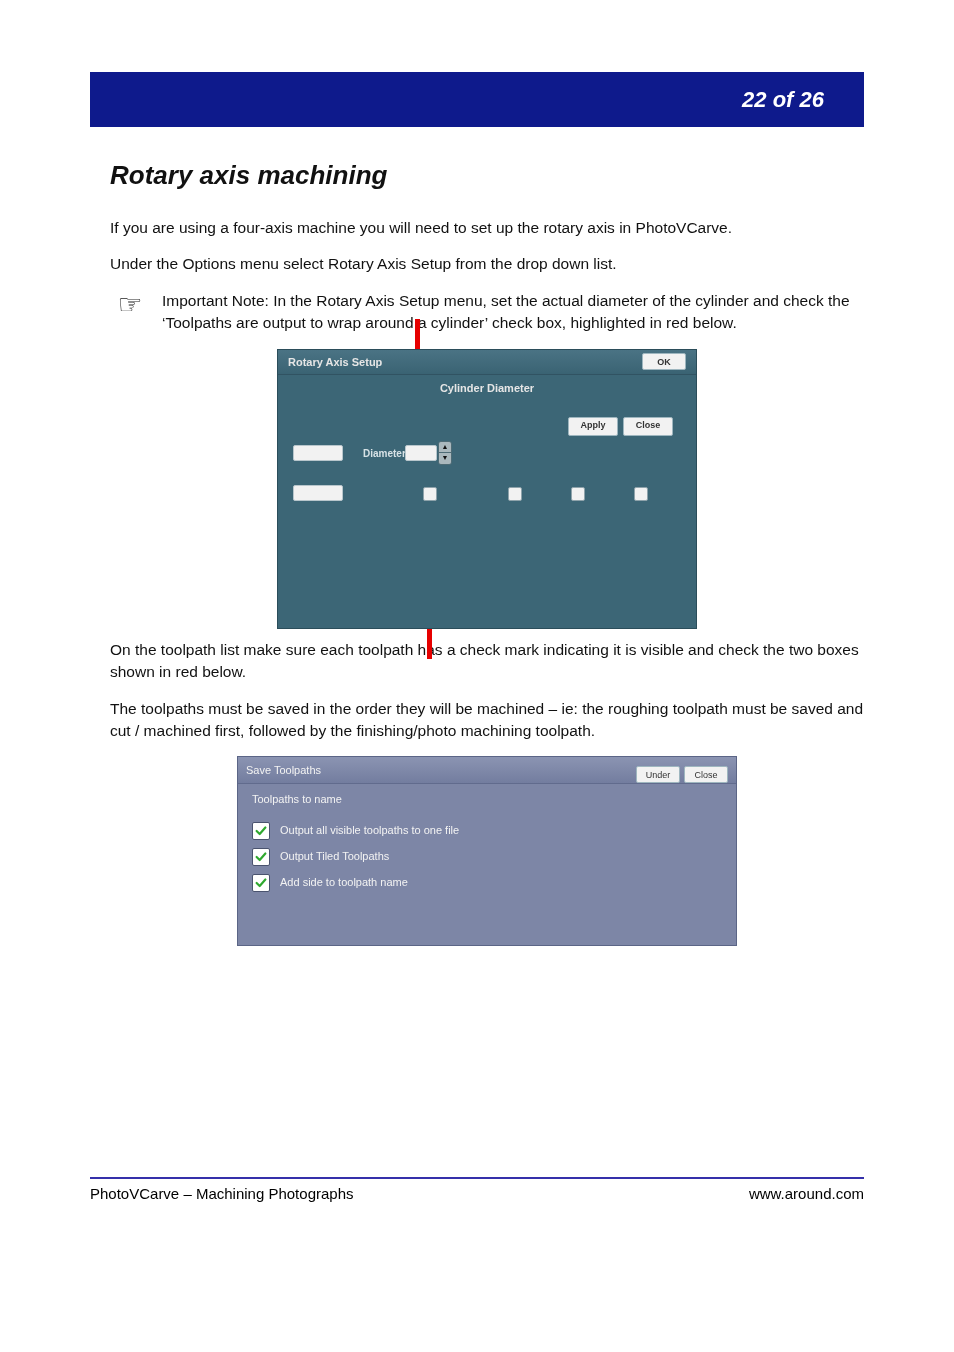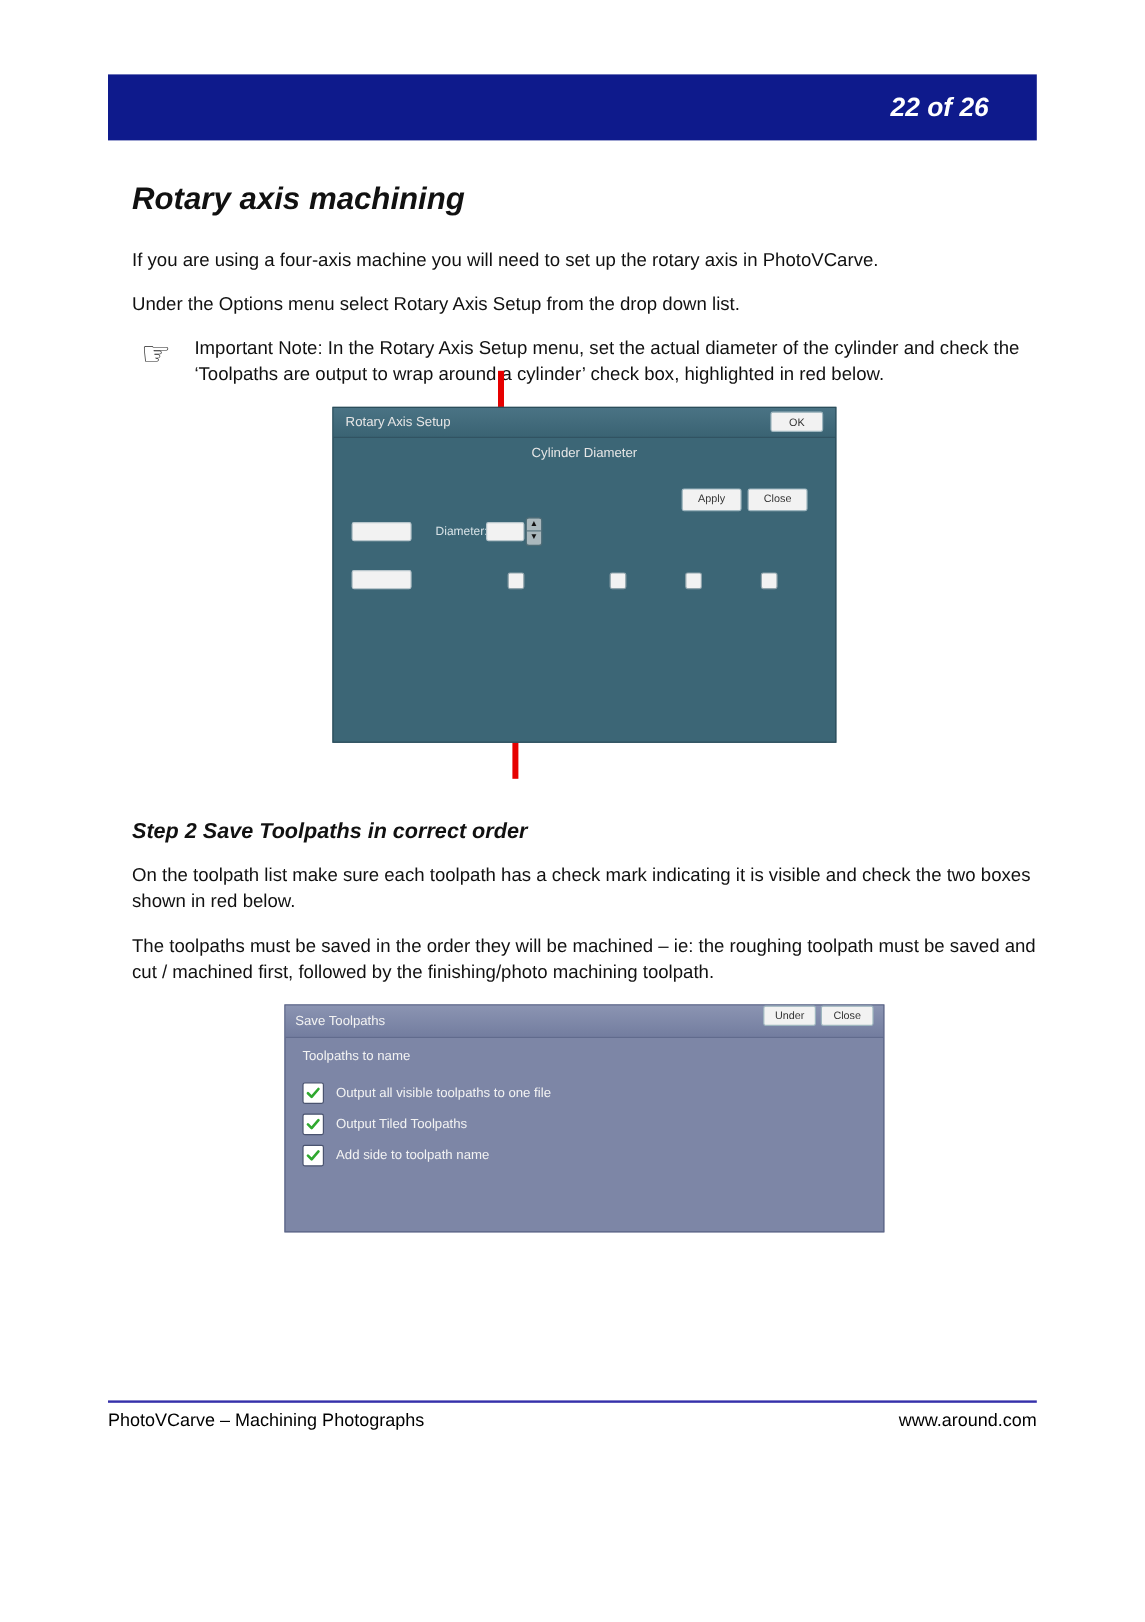--- a/index.html
+++ b/index.html
@@ -1,16 +1,16 @@
 <!DOCTYPE html>
 <html><head>
 <meta charset="utf-8">
 <style>
   html,body{margin:0;padding:0;background:#fff;font-family:Verdana,Arial,sans-serif;}
-  .page{width:954px;height:1340px;margin:2px auto;position:relative;box-sizing:border-box;padding:60px 90px 0 56px;}
+  .page{width:954px;height:1340px;margin:12px auto;position:relative;box-sizing:border-box;padding:60px 90px 0 56px;}
   .header-bar{position:absolute;left:90px;right:90px;top:60px;height:55px;background:#0e1a8c;}
   .pagecount{position:absolute;right:40px;top:50%;transform:translateY(-50%);color:#fff;font-weight:bold;font-size:22px;font-style:italic;font-family:Arial,sans-serif;}
   .content{position:absolute;left:110px;right:90px;top:145px;bottom:150px;color:#111;font-size:15.5px;line-height:1.45;}
   .h1{font-size:26px;font-style:italic;font-weight:bold;margin-bottom:22px;}
   .h2{font-size:18px;font-style:italic;font-weight:bold;margin-top:26px;margin-bottom:14px;}
   .p{margin:0 0 14px 0;}
   .note-row{display:flex;align-items:flex-start;margin-bottom:14px;}
   .note-hand{width:40px;height:32px;flex:0 0 40px;margin-right:12px;display:flex;align-items:center;justify-content:center;color:#222;font-size:28px;}
   .center{display:flex;justify-content:center;}
   .panel1{width:420px;height:280px;background:#3c6676;border:1px solid #2b4d5a;box-sizing:border-box;position:relative;font-family:Tahoma,Arial,sans-serif;color:#e6e6e6;font-size:11px;}
@@ -25,21 +25,21 @@
   .chk{position:absolute;width:12px;height:12px;background:#f2f2f2;border:1px solid #8fa3ab;border-radius:2px;}
   .spin{position:absolute;width:12px;height:22px;background:#6b8993;border-radius:3px;display:flex;flex-direction:column;overflow:hidden;border:1px solid #4e6b75;}
   .spin div{flex:1;display:flex;align-items:center;justify-content:center;font-size:7px;color:#111;background:#aab8bd;}
   .spin div:first-child{border-bottom:1px solid #4e6b75;}
   .arrow{position:absolute;background:#e60000;}
   .arrow.vert{width:5px;}
   .arrow .head{position:absolute;width:0;height:0;border-left:10px solid transparent;border-right:10px solid transparent;}
   .arrow.down .head{bottom:-2px;border-top:16px solid #e60000;left:50%;transform:translateX(-50%);}
   .arrow.up .head{top:-2px;border-bottom:16px solid #e60000;left:50%;transform:translateX(-50%);}
   .panel2{width:500px;height:190px;background:#7d86a6;border:1px solid #5b6586;box-sizing:border-box;position:relative;font-family:Tahoma,Arial,sans-serif;color:#f3f3f3;font-size:11px;}
-  .panel2 .titlebar{height:26px;background:linear-gradient(#8b94b2,#737d9f);border-bottom:1px solid #616b8d;line-height:26px;padding:0 8px;display:flex;justify-content:space-between;align-items:flex-start;}
+  .panel2 .titlebar{height:26px;background:linear-gradient(#8b94b2,#737d9f);border-bottom:1px solid #616b8d;line-height:26px;padding:0 8px;display:flex;justify-content:space-between;align-items:flex-end;}
   .panel2 .titlebar .btns{display:flex;gap:4px;}
   .panel2 .section-h{padding:8px 14px 10px 14px;}
   .opt-row{display:flex;align-items:center;gap:10px;padding:4px 14px;}
   .chk2{width:16px;height:16px;background:#fff;border:1px solid #4a536f;border-radius:2px;display:flex;align-items:center;justify-content:center;}
   .chk2 svg{width:14px;height:14px;}
   .footer{position:absolute;left:90px;right:90px;bottom:150px;border-top:2px solid #3530aa;padding-top:6px;display:flex;justify-content:space-between;color:#000000;font-size:15px;}
 </style>
 </head>
 <body>
 
@@ -51,21 +51,21 @@
   <div class="content">
     <div class="h1">Rotary axis machining</div>
     <div class="p">If you are using a four-axis machine you will need to set up the rotary axis in PhotoVCarve.</div>
     <div class="p">Under the Options menu select Rotary Axis Setup from the drop down list.</div>
 
     <div class="note-row">
       <div class="note-hand">☞</div>
       <div>Important Note: In the Rotary Axis Setup menu, set the actual diameter of the cylinder and check the ‘Toolpaths are output to wrap around a cylinder’ check box, highlighted in red below.</div>
     </div>
 
-    <div class="center" style="margin-top:10px;margin-bottom:10px;">
+    <div class="center" style="margin-top:10px;margin-bottom:10px;font-weight:bold;">
       <div style="position:relative;">
         <div class="arrow vert down" style="left:138px;top:-30px;height:85px;">
             <div class="head"></div>
           </div>
         <div class="arrow vert up" style="left:150px;top:170px;height:140px;">
             <div class="head"></div>
           </div>
 
         <div class="panel1">
           <div class="titlebar">
@@ -89,21 +89,20 @@
 
             <div class="chk" style="left:145px;top:90px;"></div>
             <div class="chk" style="left:230px;top:90px;"></div>
             <div class="chk" style="left:293px;top:90px;"></div>
             <div class="chk" style="left:356px;top:90px;"></div>
           </div>
         </div>
       </div>
     </div>
 
-    <div class="h2" style="margin-top:60px;">Step 2  Save Toolpaths in correct order</div>
     <div class="p">On the toolpath list make sure each toolpath has a check mark indicating it is visible and check the two boxes shown in red below.</div>
     <div class="p">The toolpaths must be saved in the order they will be machined – ie: the roughing toolpath must be saved and cut / machined first, followed by the finishing/photo machining toolpath.</div>
 
     <div class="center" style="margin-top:8px;">
       <div class="panel2">
         <div class="titlebar">
           <span>Save Toolpaths</span>
           <div class="btns">
             <div class="wbtn">Under</div>
             <div class="wbtn">Close</div>

